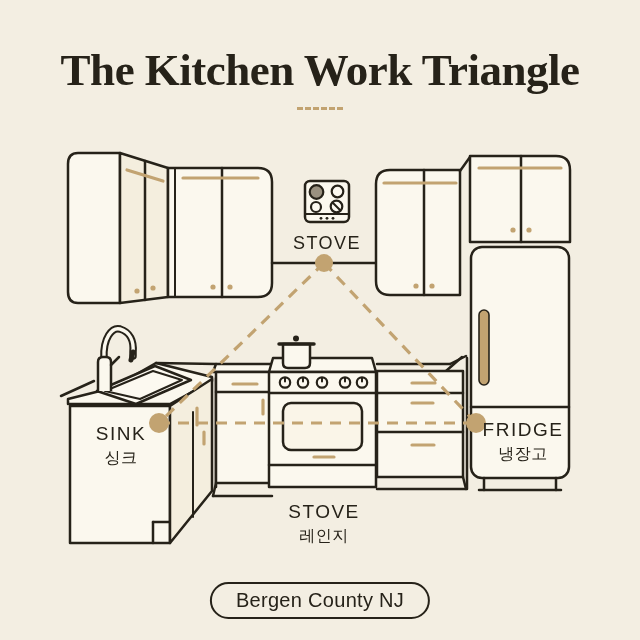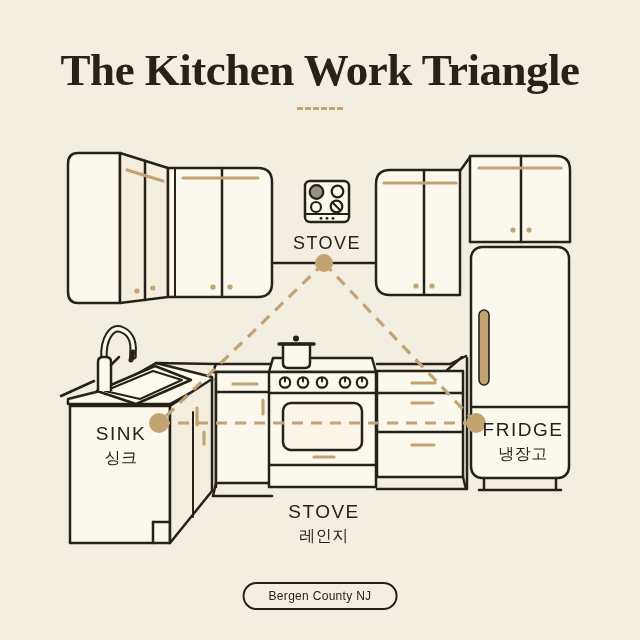--- a/index.html
+++ b/index.html
@@ -11,21 +11,21 @@
   body{width:640px;height:640px;background:var(--background);
        font-family:"Liberation Sans",sans-serif;color:var(--line);}
   .stage{position:relative;width:640px;height:640px;overflow:hidden;}
   .title{position:absolute;top:44px;left:0;width:640px;margin:0;text-align:center;
          font-family:"Liberation Serif",serif;font-weight:600;font-size:45px;
          letter-spacing:-0.5px;color:var(--line);}
   .title-divider{position:absolute;top:107px;left:297px;width:46px;height:0;
          border-top:3px dashed var(--gold);}
   .badge{position:absolute;top:582px;left:50%;transform:translateX(-50%);
          border:2px solid var(--line);border-radius:999px;padding:5px 24px;
-         font-size:12px;letter-spacing:.3px;white-space:nowrap;background:transparent;}
+         font-size:20px;letter-spacing:.3px;white-space:nowrap;background:transparent;}
   svg{position:absolute;top:0;left:0;}
   .ln{fill:none;stroke:var(--line);stroke-width:2.5;stroke-linejoin:round;stroke-linecap:round;}
   .thin{stroke-width:2;}
   .panel{fill:var(--panel);stroke:var(--line);stroke-width:2.5;stroke-linejoin:round;}
   .shade{fill:var(--panel_shade);stroke:var(--line);stroke-width:2.5;stroke-linejoin:round;}
   .basin{fill:var(--basin);stroke:var(--line);stroke-width:2.5;stroke-linejoin:round;}
   .win{fill:var(--window);stroke:var(--line);stroke-width:2.5;}
   .knob{fill:var(--basin);stroke:var(--line);stroke-width:2.2;}
   .burner-filled{fill:var(--burner);stroke:var(--line);stroke-width:2.2;}
   .burner{fill:var(--basin);stroke:var(--line);stroke-width:2.2;}

